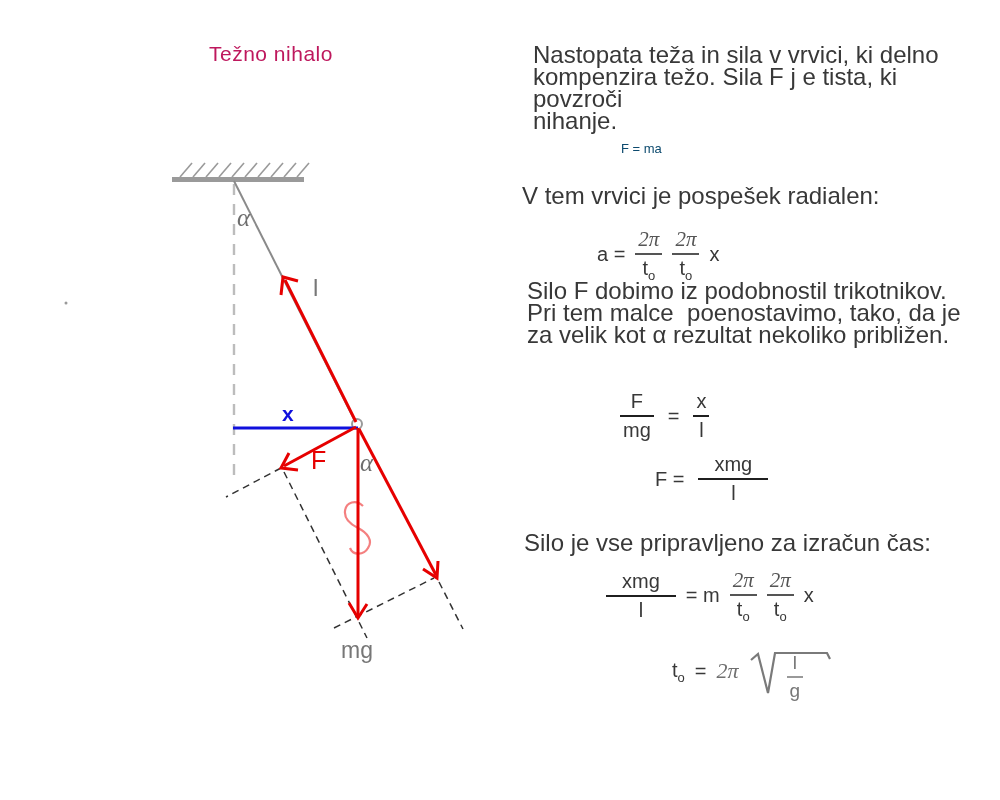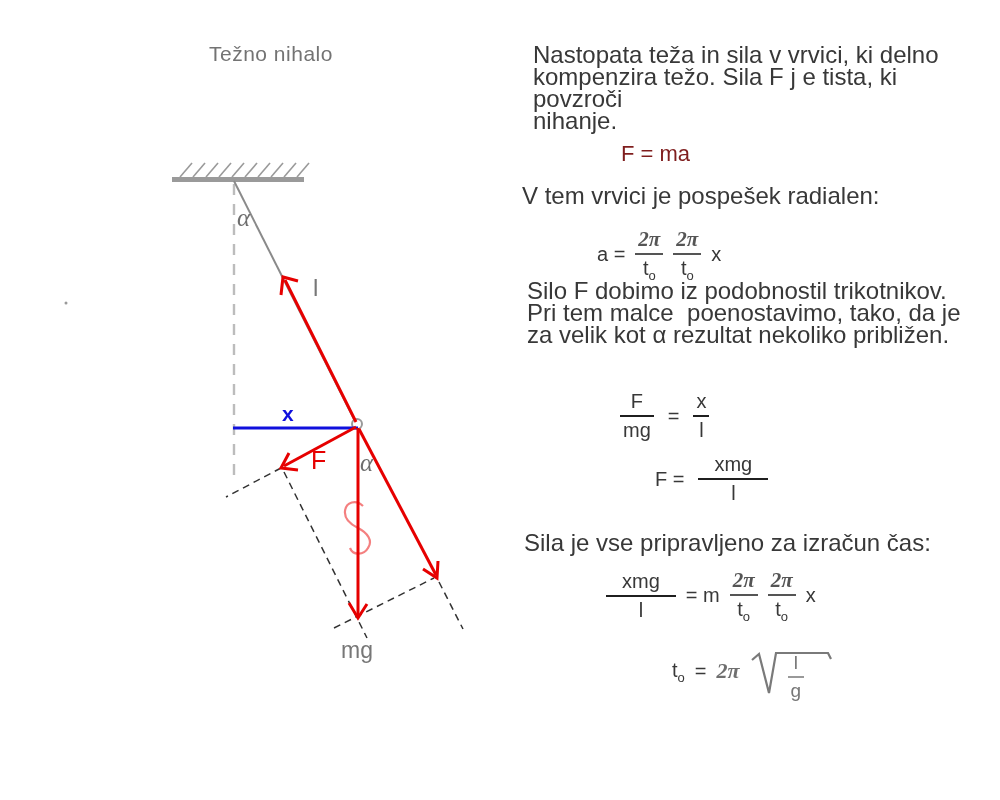--- a/index.html
+++ b/index.html
@@ -1,31 +1,31 @@
 <!DOCTYPE html>
 <html><head>
 <meta charset="utf-8">
 <style>
   html,body { margin:0; padding:0; background:#ffffff; }
   body {
     width:1000px; height:800px; position:relative; overflow:hidden;
     font-family:"Liberation Sans", sans-serif; color:#383838;
   }
   .abs { position:absolute; }
-  .title { font-size:21px; color:#737373; letter-spacing:0.5px; }
+  .title { font-size:21px; color:#be185d; letter-spacing:0.5px; }
   .para { font-size:24px; line-height:22px; color:#383838; white-space:pre-wrap; }
-  .plain-formula { font-size:22px; color:#7f1d1d; }
+  .plain-formula { font-size:13px; color:#0c4a6e; }
   .formula { display:flex; align-items:center; font-size:20px; color:#383838; gap:10px; }
   .formula.darkbars { gap:14px; }
   .frac { display:inline-flex; flex-direction:column; align-items:center; }
   .frac .num, .frac .den { line-height:1.15; padding:0 3px; text-align:center; }
   .frac .bar { align-self:stretch; height:0; border-top:2px solid #555; margin:2px 0; }
   .frac.darkbar .bar { border-top-color:#1f1f1f; }
   .frac.wide .num { padding:0 16px; }
-  .serif { font-family:"Liberation Serif", serif; font-style:italic;font-weight:bold; }
+  .serif { font-family:"Liberation Serif", serif; font-style:italic; }
   .gfrac .num { color:#555; font-size:21px; }
   sub { font-size:13px; line-height:1; }
   .sqrt { position:relative; display:inline-block; width:84px; height:52px; }
   .sqrt svg { position:absolute; left:0; top:0; }
   .sqrt .frac { position:absolute; left:38px; top:7px; color:#777; font-size:19px; }
   .sqrt .frac .bar { border-top-color:#999; }
   .gray2pi { color:#6f6f6f; font-size:22px; }
   svg text { font-family:"Liberation Sans", sans-serif; }
   svg text.svgserif { font-family:"Liberation Serif", serif; font-style:italic; }
 </style>
@@ -139,21 +139,21 @@
 
 <div class="abs formula darkbars" style="left:655px; top:453px;">
   <span>F =</span>
   <span class="frac darkbar wide">
     <span class="num">xmg</span>
     <span class="bar"></span>
     <span class="den">l</span>
   </span>
 </div>
 
-<div class="abs para" style="left:524px; top:532px; width:460px;">Sila je vse pripravljeno za izračun čas:</div>
+<div class="abs para" style="left:524px; top:532px; width:460px;">Silo je vse pripravljeno za izračun čas:</div>
 
 <div class="abs formula" style="left:606px; top:568px;">
   <span class="frac darkbar wide">
     <span class="num">xmg</span>
     <span class="bar"></span>
     <span class="den">l</span>
   </span>
   <span>= m</span>
   <span class="frac gfrac">
     <span class="num serif">2π</span>

